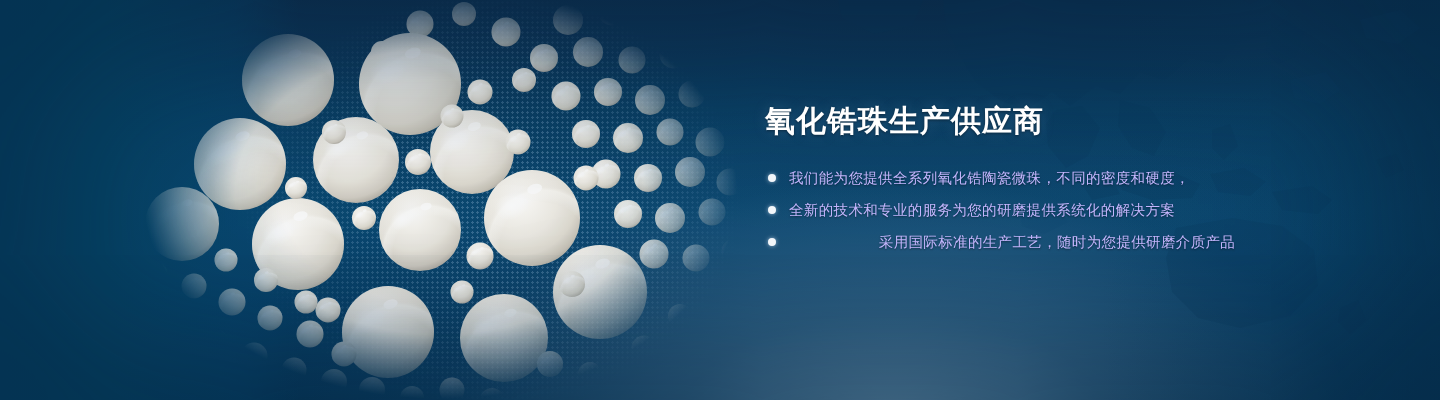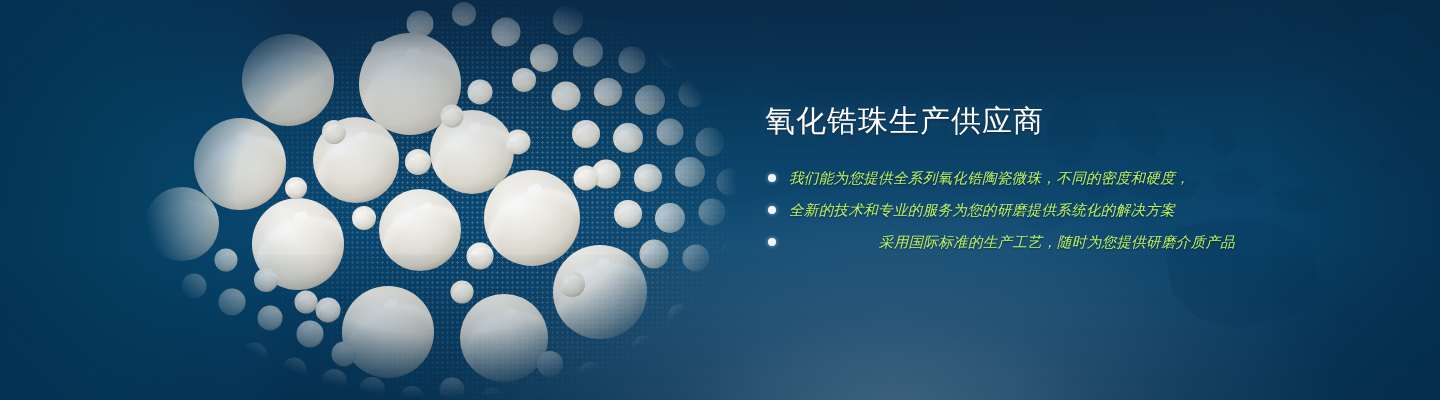--- a/index.html
+++ b/index.html
@@ -67,44 +67,43 @@
   
   .copy{
     position:absolute; left:765px; top:100px;
     width:560px;
   }
   .headline{
     font-size:30px;
     line-height:42px;
     letter-spacing:1px;
     color:#ffffff;
-    font-weight:400;
+    font-weight:700;
     text-shadow:0 1px 3px rgba(0,0,0,0.45), 0 0 14px rgba(120,170,210,0.25);
     white-space:nowrap;
   }
   .bullets{ margin-top:24px; }
   .bullet{
     position:relative;
     padding-left:24px;
     margin-bottom:7px;
   }
   .bullet:last-child{ margin-bottom:0;text-align:center; }
   .dot{
     position:absolute; left:3px; top:8px;
     width:8px; height:8px; border-radius:50%;
     background:#f2f6fa;
     box-shadow:0 0 4px rgba(220,235,250,0.65);
   }
   .btext{
     font-size:14.5px;
     line-height:25px;
-    color:#bef264;
+    color:#c4b5fd;
     text-shadow:0 1px 2px rgba(0,0,0,0.42);
     letter-spacing:0.35px;
-    font-style:italic;
   }
   .btext .l2{ display:block; }
 </style>
 </head>
 <body>
 
 <div class="banner">
 
   <div class="bg-base2"></div>
   <div class="bg-dark-top"></div>

